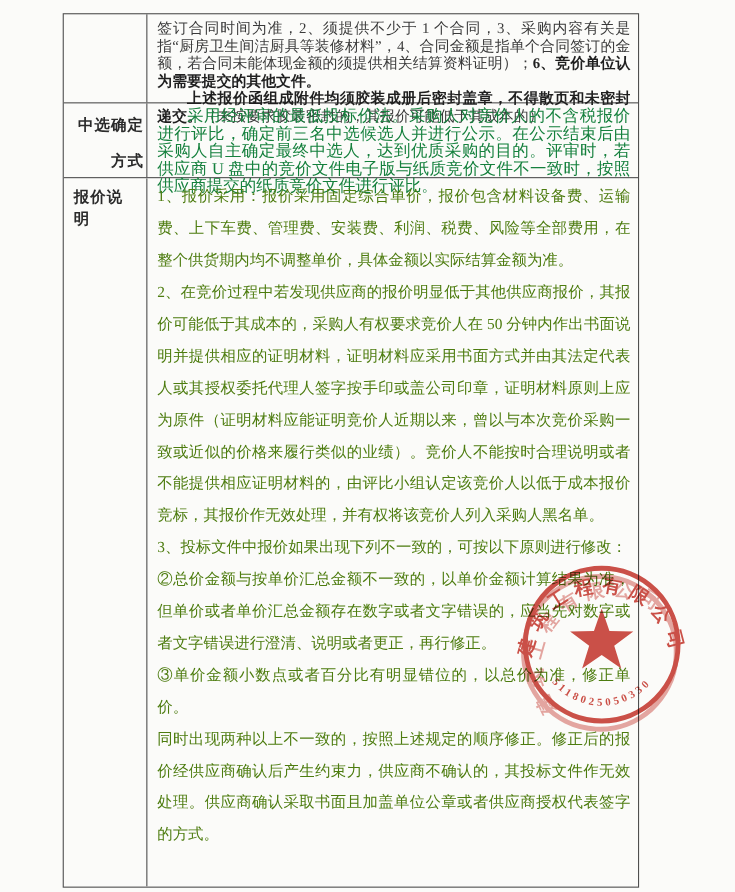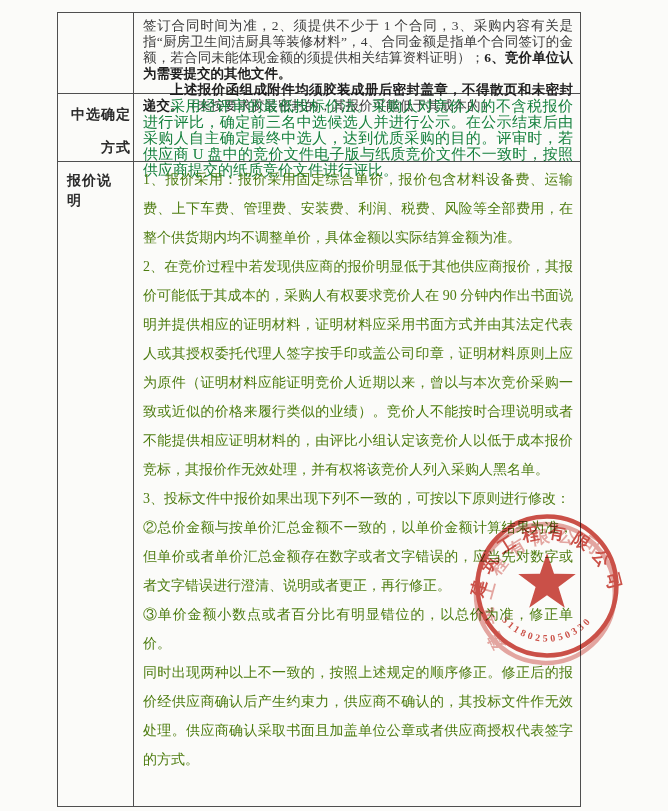--- a/index.html
+++ b/index.html
@@ -71,21 +71,21 @@
       <div class="label-cell">中选确定方式</div>
       <div class="content-cell">
         <p class="indent"><span>采用经评审的最低投标价法。采购人对竞价人的不含税报价进行评比，确定前三名中选候选人并进行公示。在公示结束后由采购人自主确定最终中选人，达到优质采购的目的。评审时，若供应商 U 盘中的竞价文件电子版与纸质竞价文件不一致时，按照供应商提交的纸质竞价文件进行评比。</span></p>
       </div>
     </div>
 
     <div class="trow r3">
       <div class="label-cell">报价说明</div>
       <div class="content-cell">
         <p><span>1、报价采用：报价采用固定综合单价，报价包含材料设备费、运输费、上下车费、管理费、安装费、利润、税费、风险等全部费用，在整个供货期内均不调整单价，具体金额以实际结算金额为准。</span></p>
-        <p><span>2、在竞价过程中若发现供应商的报价明显低于其他供应商报价，其报价可能低于其成本的，采购人有权要求竞价人在 90 分钟内作出书面说明并提供相应的证明材料，证明材料应采用书面方式并由其法定代表人或其授权委托代理人签字按手印或盖公司印章，证明材料原则上应为原件（证明材料应能证明竞价人近期以来，曾以与本次竞价采购一致或近似的价格来履行类似的业绩）。竞价人不能按时合理说明或者不能提供相应证明材料的，由评比小组认定该竞价人以低于成本报价竞标，其报价作无效处理，并有权将该竞价人列入采购人黑名单。</span></p>
+        <p><span>2、在竞价过程中若发现供应商的报价明显低于其他供应商报价，其报价可能低于其成本的，采购人有权要求竞价人在 50 分钟内作出书面说明并提供相应的证明材料，证明材料应采用书面方式并由其法定代表人或其授权委托代理人签字按手印或盖公司印章，证明材料原则上应为原件（证明材料应能证明竞价人近期以来，曾以与本次竞价采购一致或近似的价格来履行类似的业绩）。竞价人不能按时合理说明或者不能提供相应证明材料的，由评比小组认定该竞价人以低于成本报价竞标，其报价作无效处理，并有权将该竞价人列入采购人黑名单。</span></p>
         <p><span>3、投标文件中报价如果出现下列不一致的，可按以下原则进行修改：</span></p>
         <p><span>②总价金额与按单价汇总金额不一致的，以单价金额计算结果为准，但单价或者单价汇总金额存在数字或者文字错误的，应当先对数字或者文字错误进行澄清、说明或者更正，再行修正。</span></p>
         <p><span>③单价金额小数点或者百分比有明显错位的，以总价为准，修正单价。</span></p>
         <p><span>同时出现两种以上不一致的，按照上述规定的顺序修正。修正后的报价经供应商确认后产生约束力，供应商不确认的，其投标文件作无效处理。供应商确认采取书面且加盖单位公章或者供应商授权代表签字的方式。</span></p>
 
       </div>
     </div>
 
   </div>
 

